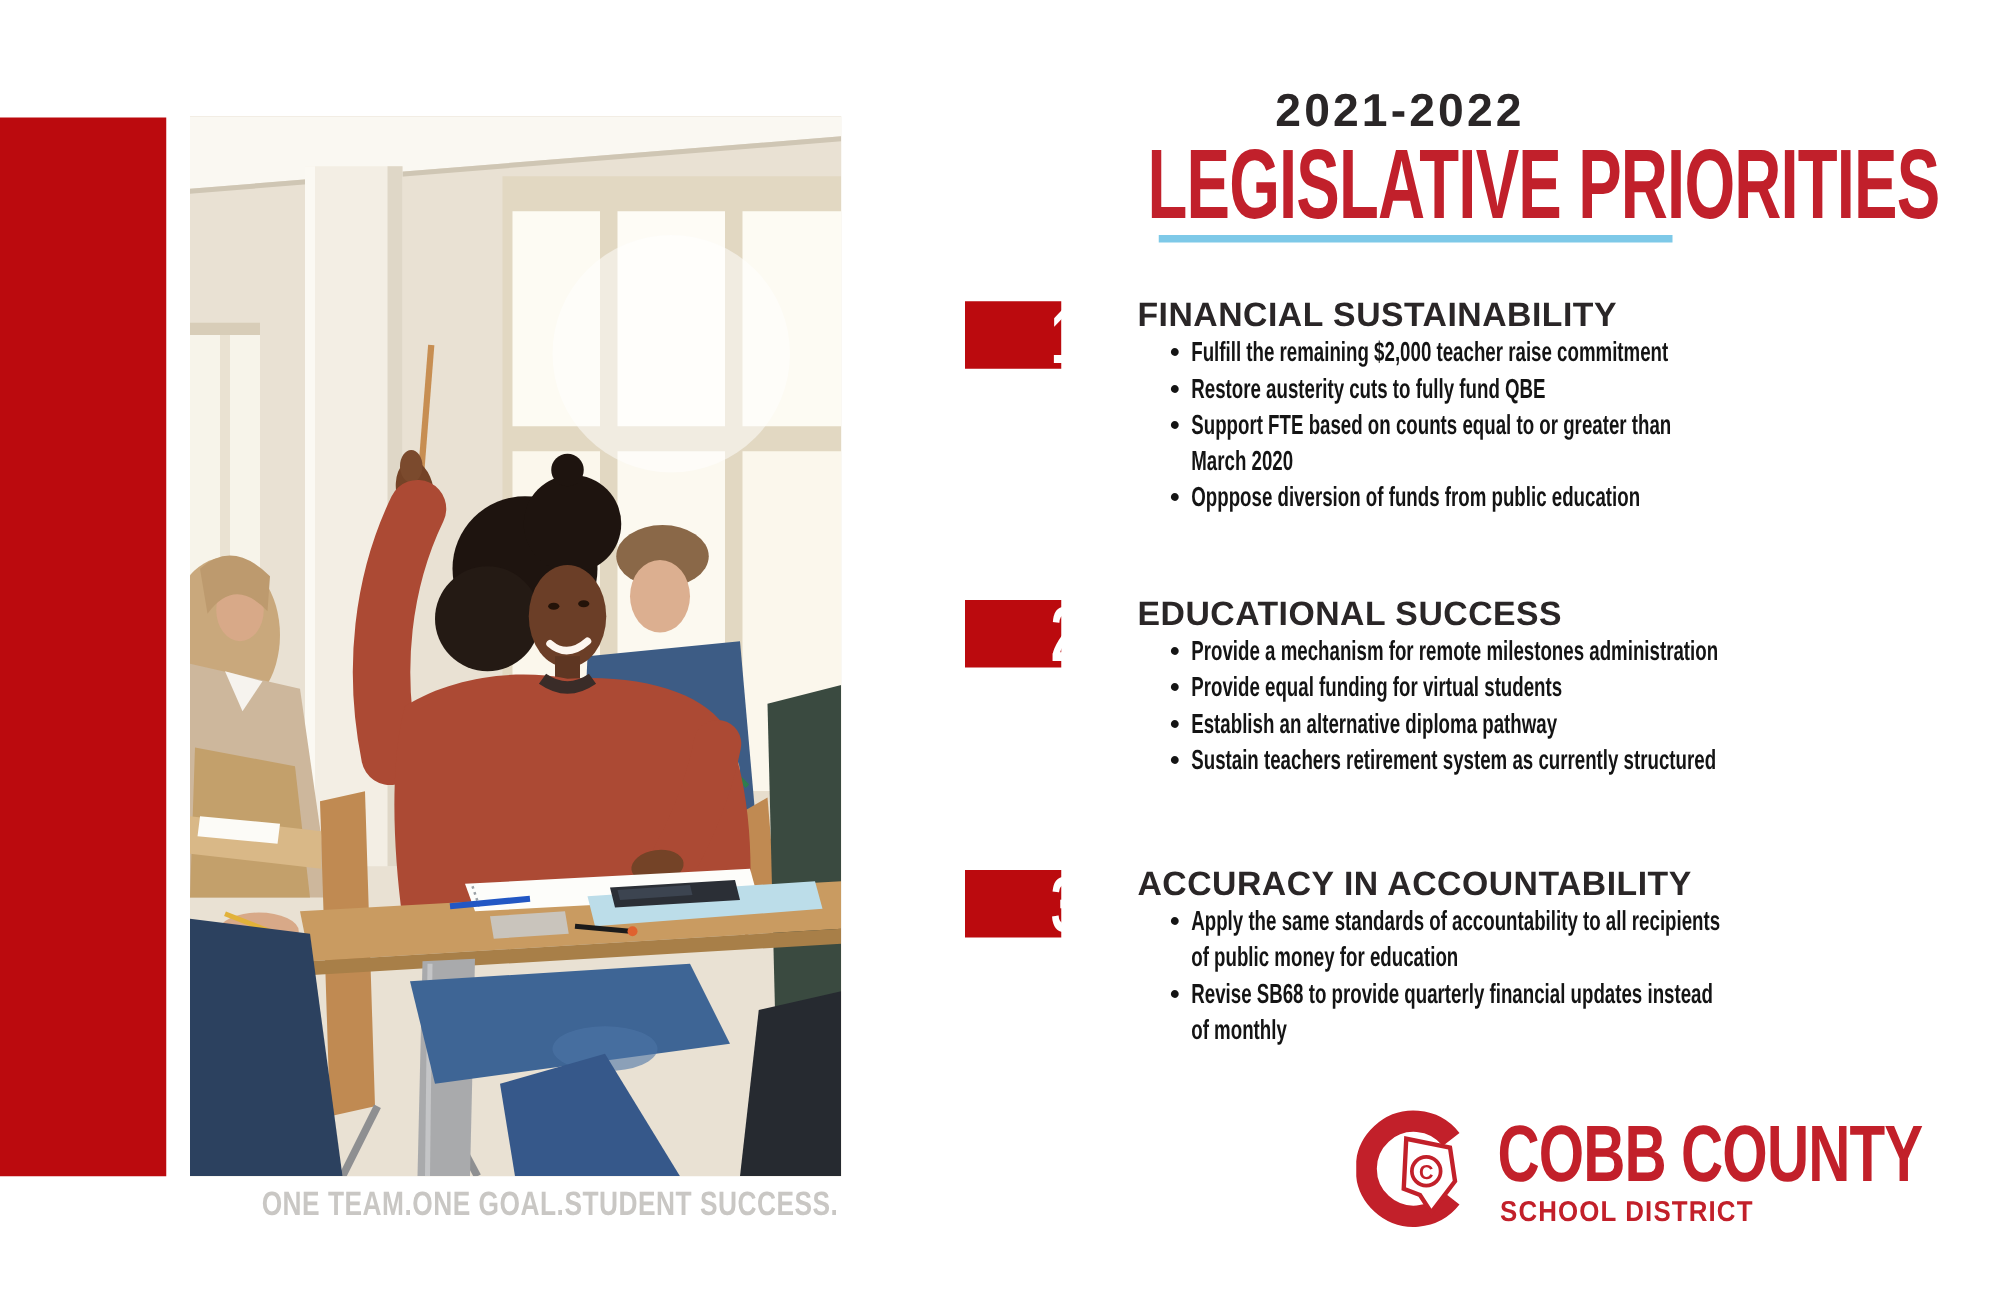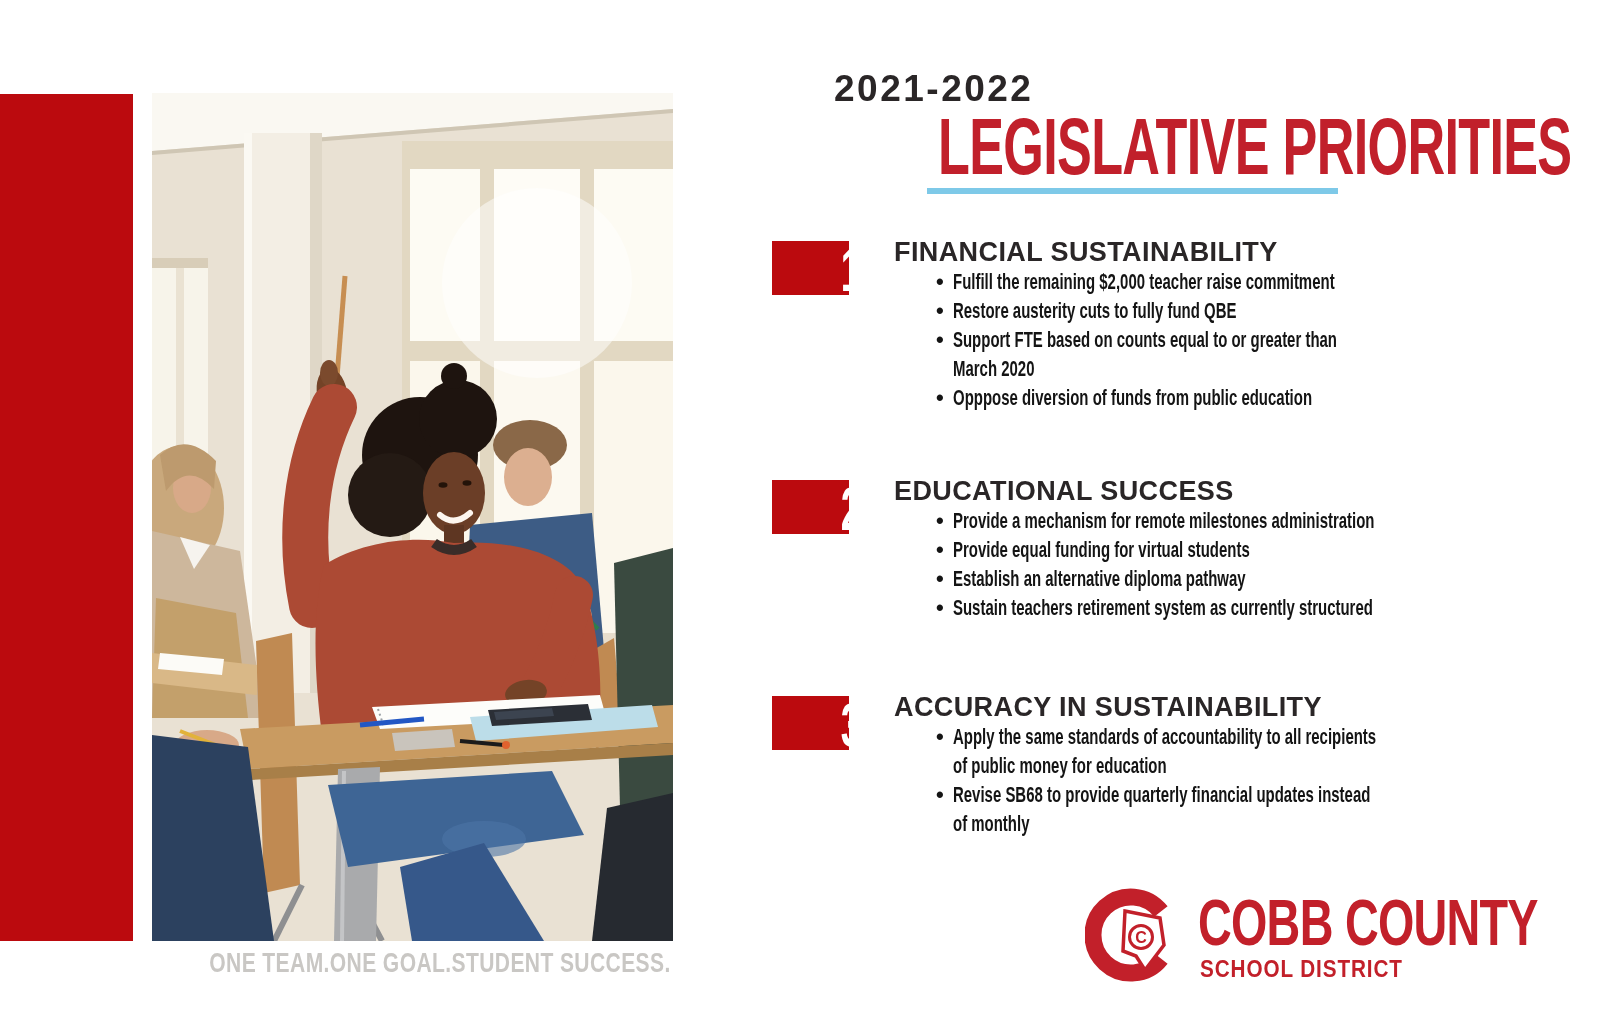--- a/index.html
+++ b/index.html
@@ -11,39 +11,39 @@
   .red-bar{position:absolute;left:0;top:94px;width:133px;height:847px;background:#BB0A0E;}
   
   .photo{position:absolute;left:152px;top:93px;width:521px;height:848px;overflow:hidden;background:#E9E1D3;}
   .photo svg{display:block;}
   .photo-caption{
     position:absolute;left:152px;top:948px;width:521px;text-align:center;
     font-size:27px;font-weight:700;color:#C9C7C4;white-space:nowrap;
     transform:scaleX(0.78);transform-origin:center top;letter-spacing:0.5px;
   }
   
-  .title-wrap{position:absolute;left:834px;top:70px;width:612px;}
+  .title-wrap{position:absolute;left:814px;top:70px;width:612px;text-align:center;}
   .year{font-size:37px;font-weight:700;letter-spacing:2.5px;color:#2A2627;line-height:38px;}
   .main-title{
     font-size:79px;font-weight:700;color:#C1202B;line-height:62px;margin-top:8px;
     white-space:nowrap;transform:scaleX(0.66);transform-origin:center top;letter-spacing:-1px;
   }
   .title-underline{position:absolute;left:927px;top:188px;width:411px;height:6px;background:#7EC9E8;}
   
   .priority{position:absolute;left:770px;width:692px;}
   .priority.s1{top:241px;}
   .priority.s2{top:480px;}
   .priority.s3{top:696px;}
   .numblock{position:absolute;left:2px;top:0;width:77px;height:54px;background:#BB0A0E;}
   .num{
     position:absolute;right:-12px;top:2px;color:#ffffff;font-weight:700;
     font-size:62px;line-height:54px;transform:scaleX(0.6);transform-origin:right top;
   }
   .priority h2{
-    position:absolute;left:124px;top:-6px;margin:0;font-size:27px;line-height:34px;
+    position:absolute;left:140px;top:-6px;margin:0;font-size:27px;line-height:34px;
     font-weight:700;color:#2A2627;letter-spacing:0.4px;white-space:nowrap;
   }
   .priority ul{position:absolute;left:166px;top:26px;margin:0;padding:0;list-style:none;}
   .priority li{display:flex;align-items:flex-start;margin:0;padding:0;}
   .dot{flex:none;width:17px;font-size:22px;line-height:29px;font-weight:700;color:#141414;}
   .btext{
     font-size:22px;line-height:29px;font-weight:700;color:#141414;white-space:pre;
     transform:scaleX(0.68);transform-origin:left top;
   }
   
@@ -220,21 +220,21 @@
           <span class="dot">•</span>
           <span class="btext">Sustain teachers retirement system as currently structured</span>
         </li>
     </ul>
   </section>
 
   <section class="priority s3">
     <div class="numblock">
       <span class="num">3</span>
     </div>
-    <h2>ACCURACY IN SUSTAINABILITY</h2>
+    <h2>ACCURACY IN ACCOUNTABILITY</h2>
     <ul>
       <li>
           <span class="dot">•</span>
           <span class="btext">Apply the same standards of accountability to all recipients
 of public money for education</span>
         </li>
       <li>
           <span class="dot">•</span>
           <span class="btext">Revise SB68 to provide quarterly financial updates instead
 of monthly</span>

